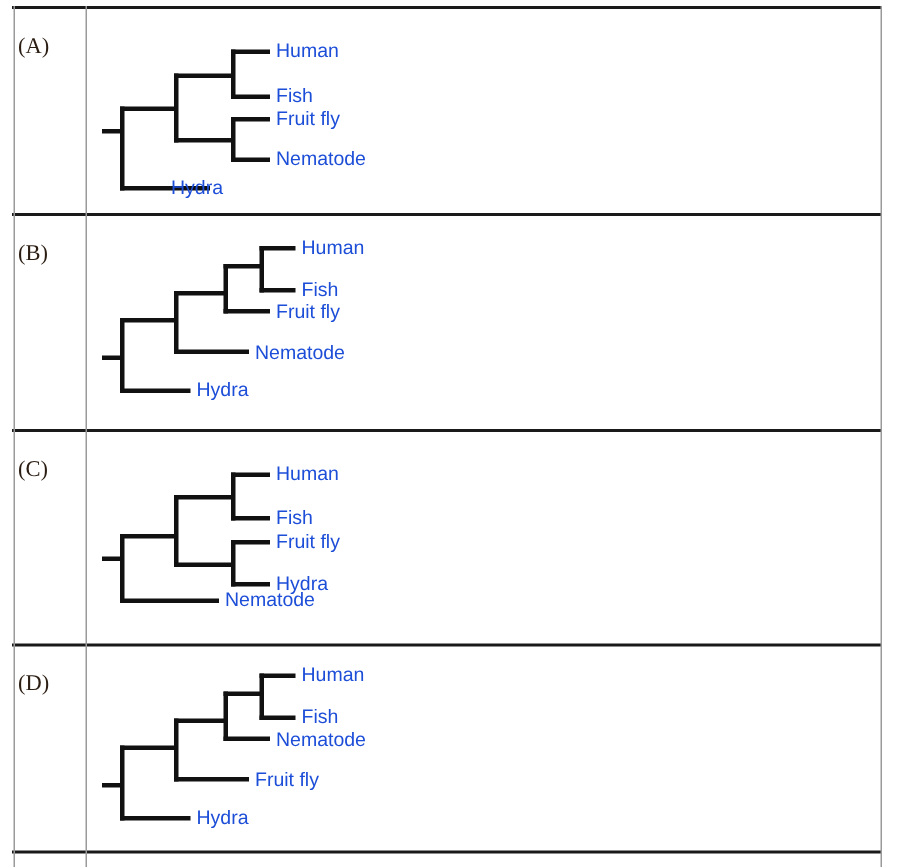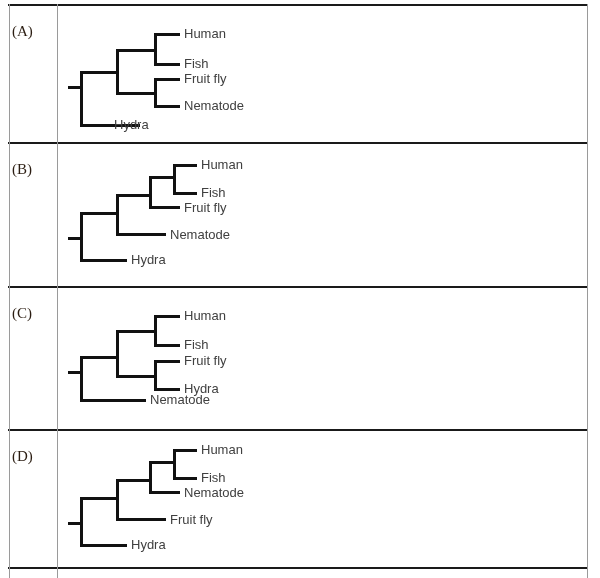--- a/index.html
+++ b/index.html
@@ -32,21 +32,21 @@
 
   
   .hbr,.vbr{position:absolute;background:#111111;}
   .hbr{height:3px;}
   .vbr{width:3px;}
 
   .leaf-label{
     position:absolute;
     font-family:"Liberation Sans", sans-serif;
     font-size:13px;
-    color:#404040;
+    color:#1d4ed8;
     white-space:nowrap;
     line-height:13px;
   }
 </style>
 </head>
 <body>
 
 <div id="page">
 
   <div class="grid-line hline" style="top:4px;"></div>

